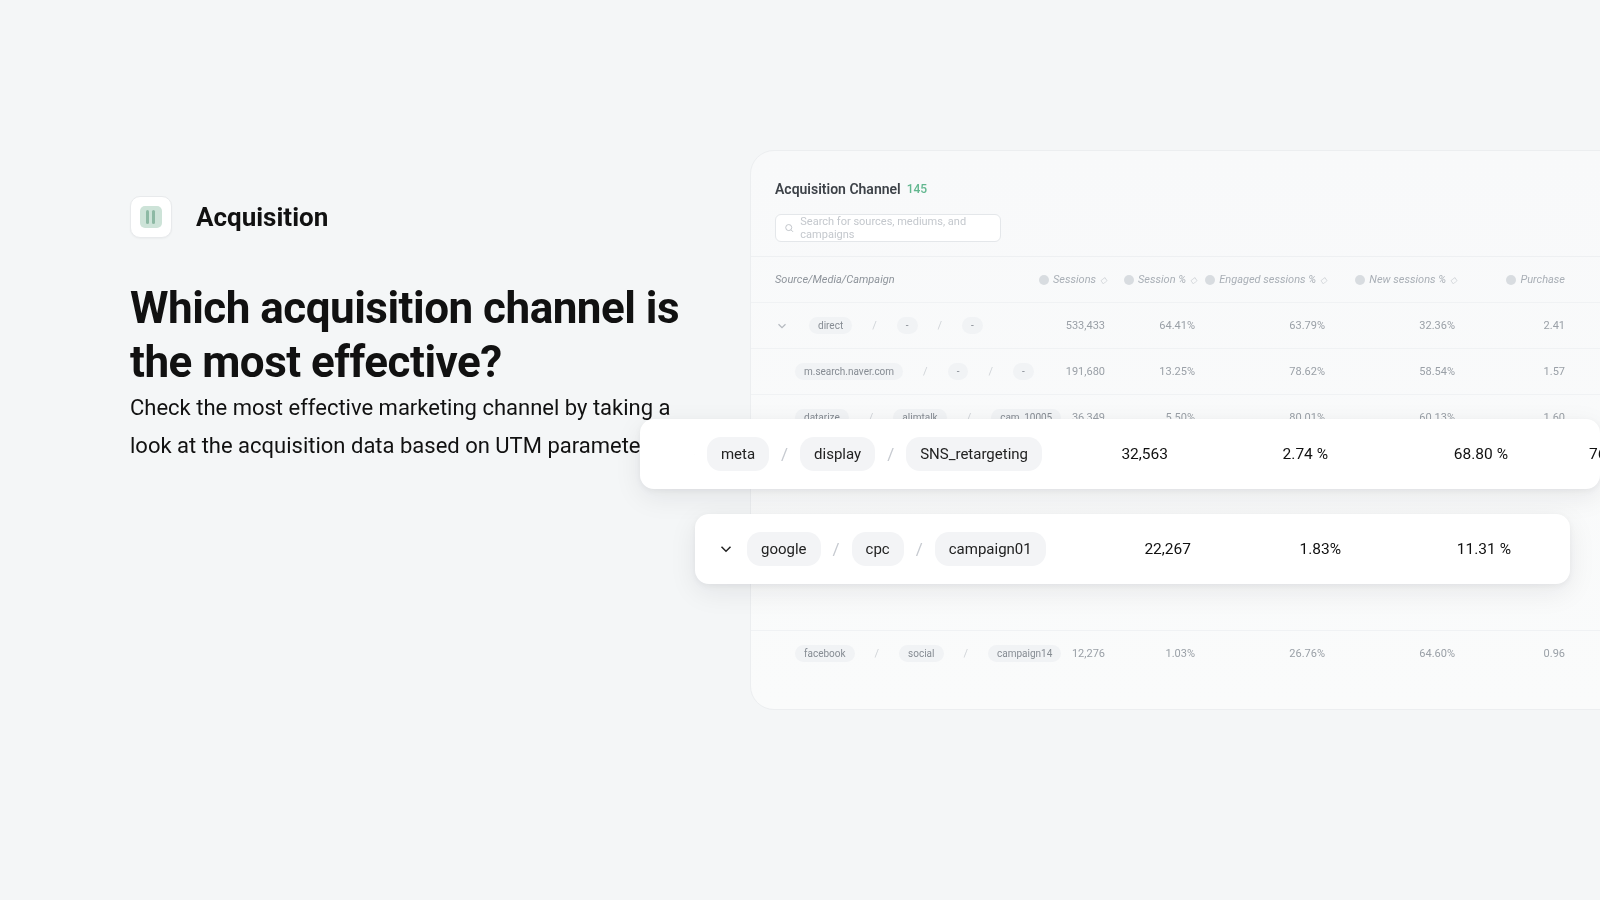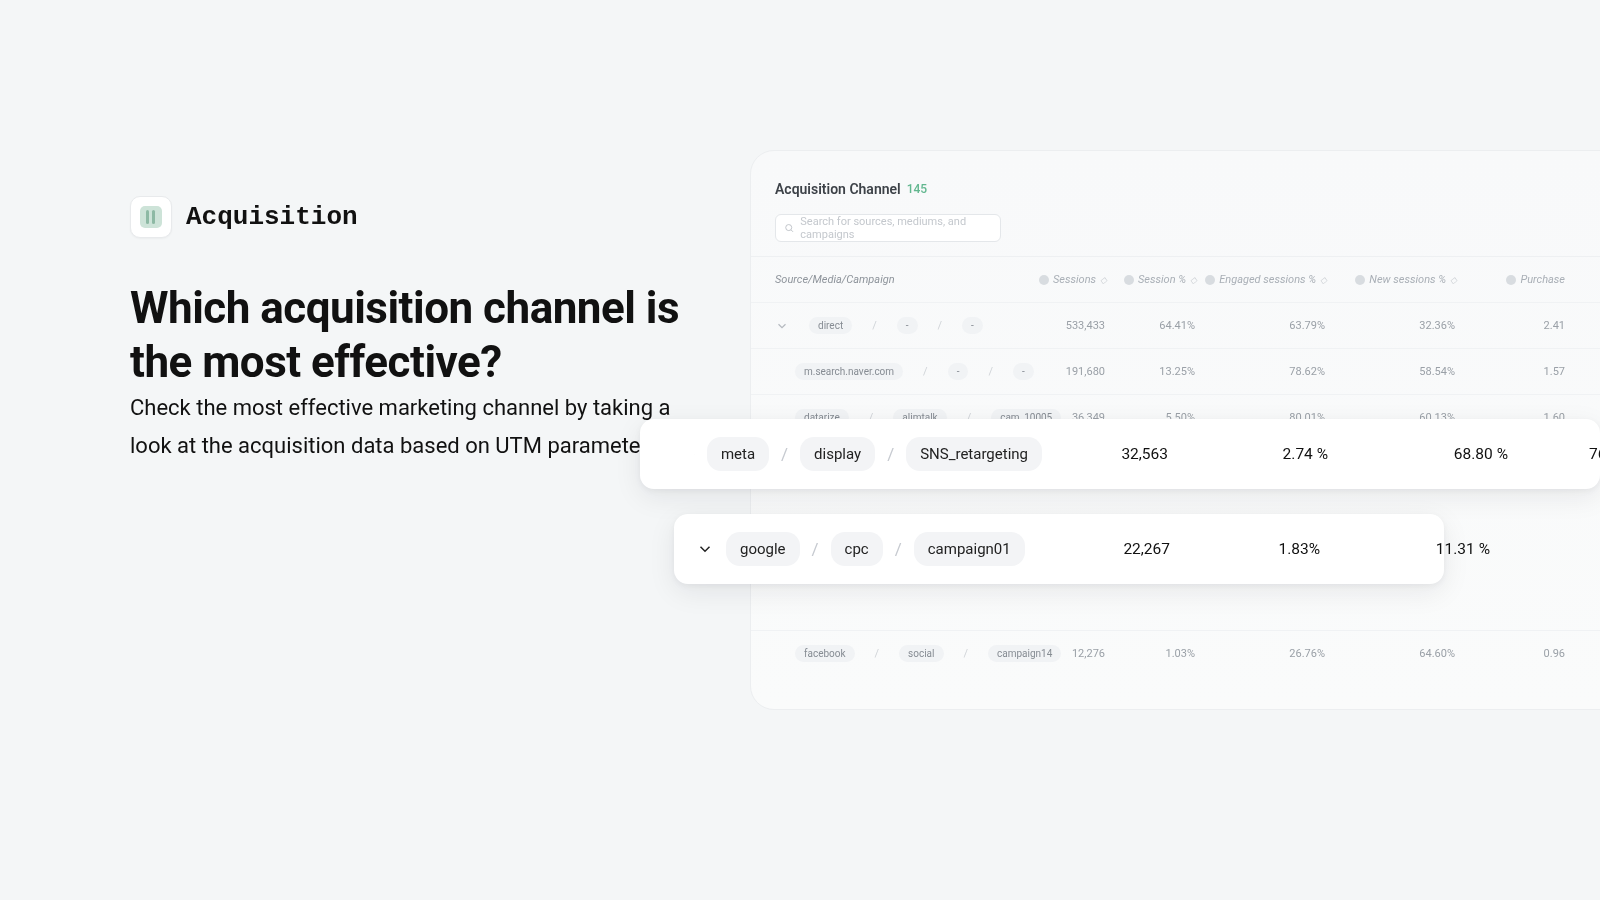--- a/index.html
+++ b/index.html
@@ -14,23 +14,22 @@
   
   .left-block {
     position: absolute;
     left: 130px;
     top: 196px;
     width: 560px;
   }
   .badge-row {
     display: flex;
     align-items: center;
-    gap: 14px;
+    gap: 24px;
     margin-bottom: 44px;
-    font-family: Liberation Mono, monospace;
   }
   .badge {
     width: 42px; height: 42px;
     background: #ffffff;
     border: 1px solid #e8eaec;
     border-radius: 10px;
     display: flex; align-items: center; justify-content: center;
     box-shadow: 0 1px 2px rgba(0,0,0,0.04);
   }
   .badge-inner {
@@ -163,22 +162,22 @@
   .card .slash2 { color:#c6cad0; font-size:17px; }
   .card .num { text-align:right; font-size:15.5px; color:#111; padding-right:4px; }
 
   .card1 {
     left: 640px; top: 419px;
     width: 960px;
     grid-template-columns: 370px 130px 160px 180px 120px;
     padding-left: 32px;
   }
   .card2 {
-    left: 674px; top: 514px;
-    width: 770px;
+    left: 695px; top: 514px;
+    width: 875px;
     grid-template-columns: 370px 130px 150px 170px 85px;
   }
   .card2 .num { font-size:15.5px; }
 </style>
 </head>
 <body>
 
 <div class="left-block">
   <div class="badge-row">
     <div class="badge">

